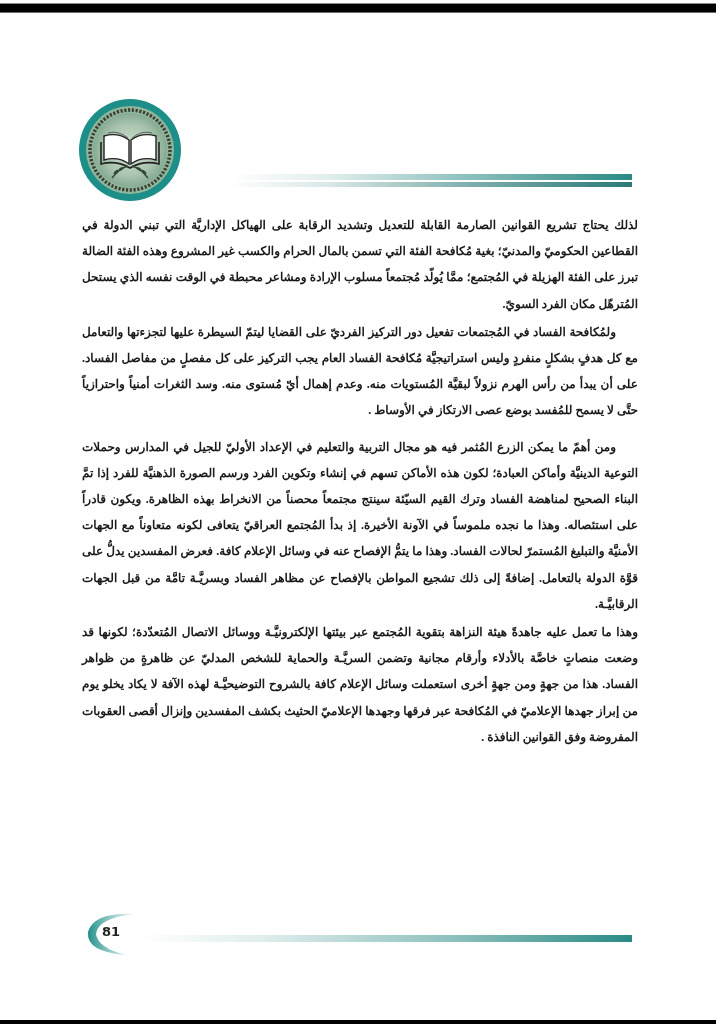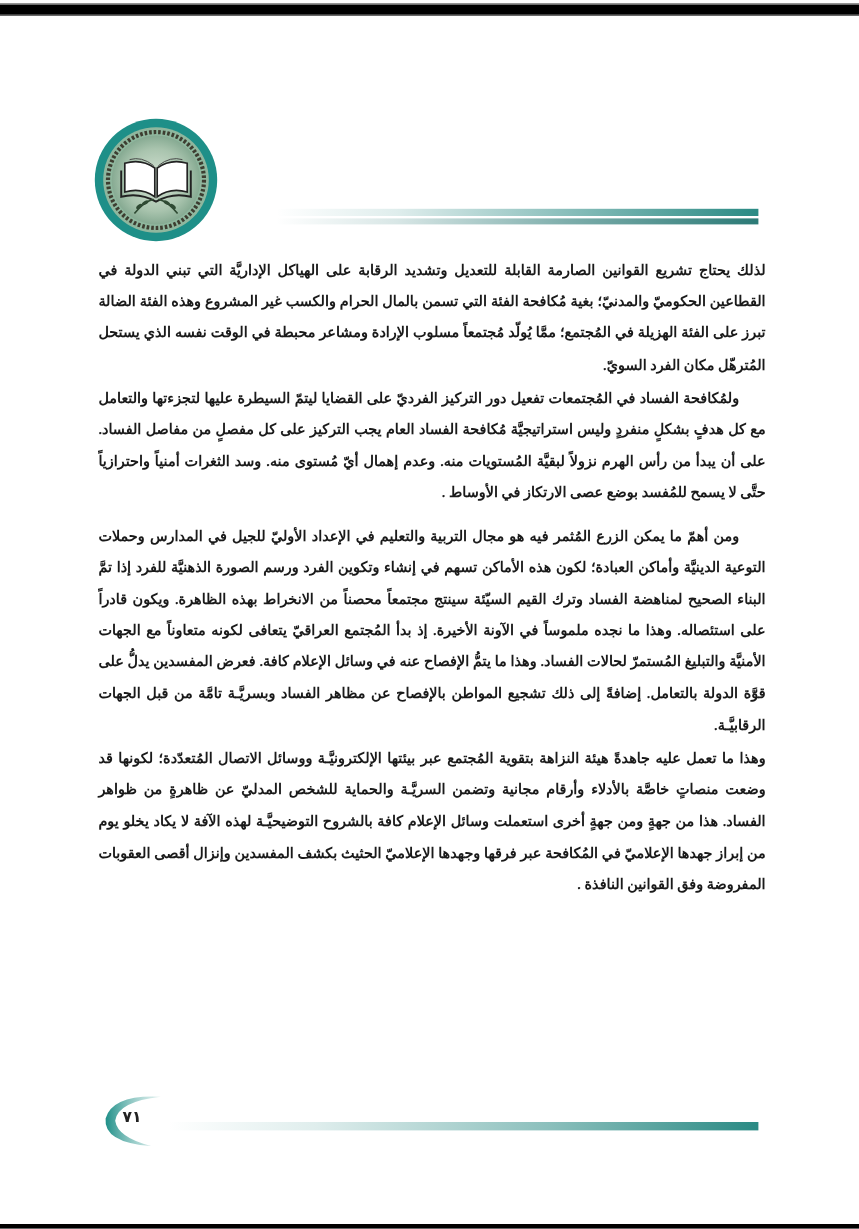--- a/index.html
+++ b/index.html
@@ -129,16 +129,16 @@
 
 <svg class="footer-arc" viewBox="0 0 60 50">
   <defs>
     <linearGradient id="arcG" x1="0" y1="0" x2="1" y2="0">
       <stop offset="0%" stop-color="#1e8f88"></stop>
       <stop offset="100%" stop-color="#9fd0cc" stop-opacity="0.3"></stop>
     </linearGradient>
   </defs>
   <path d="M50 4 Q10 2 4 22 Q2 42 42 45 Q14 38 12 24 Q14 8 50 4 Z" fill="url(#arcG)"></path>
 </svg>
-<div class="page-number">٧١</div>
+<div class="page-number">81</div>
 <div class="footer-line"></div>
 
 <div class="bottom-bar"></div>
 
 </body></html>

